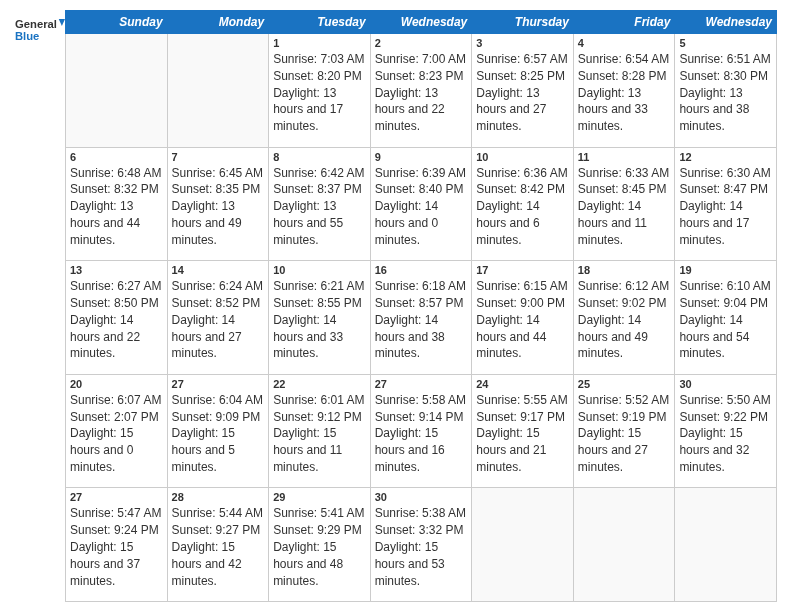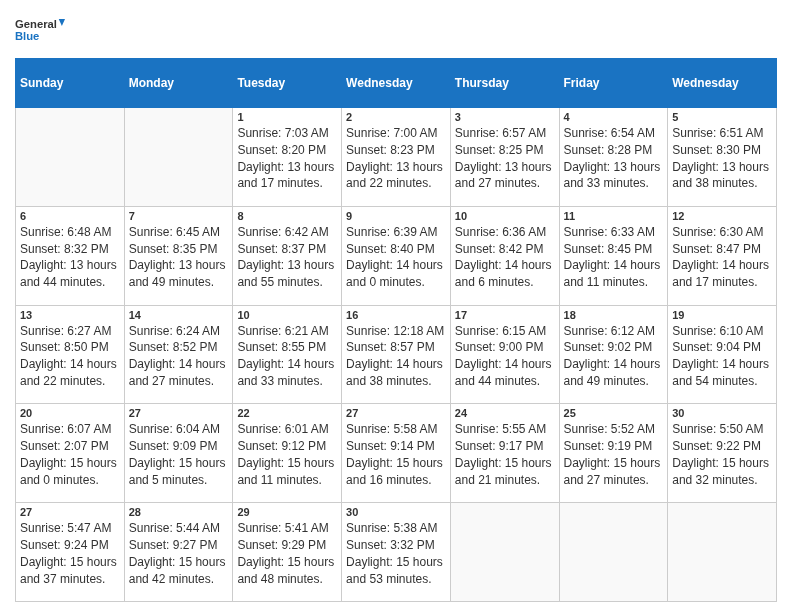--- a/index.html
+++ b/index.html
@@ -8,21 +8,21 @@
       background: #fff;
       width: 792px;
       height: 612px;
       overflow: hidden;
     }
     .page {
       width: 792px;
       height: 612px;
       padding: 10px 15px;
       display: flex;
-      flex-direction: column;
+      flex-direction: row;
     }
     .header {
       display: flex;
       justify-content: space-between;
       align-items: flex-start;
       margin-bottom: 8px;
     }
     .logo {
       display: flex;
       align-items: center;
@@ -45,23 +45,24 @@
       border: 1px solid #ccc;
       border-collapse: collapse;
       width: 100%;
       table-layout: fixed;
     }
     .calendar th {
       background-color: #1a73c2;
       color: #fff;
       font-size: 12px;
       font-weight: bold;
-      padding: 17px 4px;
-      text-align: left;
+      padding: 4px 4px;
+      text-align: right;
       border: 1px solid #1a73c2;
+      font-style: italic;
     }
     .calendar td {
       vertical-align: top;
       border: 1px solid #ccc;
       padding: 3px 4px;
       font-size: 9.5px;
       color: #333;
       height: 84px;
     }
     .calendar td.empty {
@@ -217,21 +218,21 @@
           </td>
           <td>
             <span class="day-number">10</span>
             <div class="day-info">Sunrise: 6:21 AM
 Sunset: 8:55 PM
 Daylight: 14 hours
 and 33 minutes.</div>
           </td>
           <td>
             <span class="day-number">16</span>
-            <div class="day-info">Sunrise: 12:18 AM
+            <div class="day-info">Sunrise: 6:18 AM
 Sunset: 8:57 PM
 Daylight: 14 hours
 and 38 minutes.</div>
           </td>
           <td>
             <span class="day-number">17</span>
             <div class="day-info">Sunrise: 6:15 AM
 Sunset: 9:00 PM
 Daylight: 14 hours
 and 44 minutes.</div>

